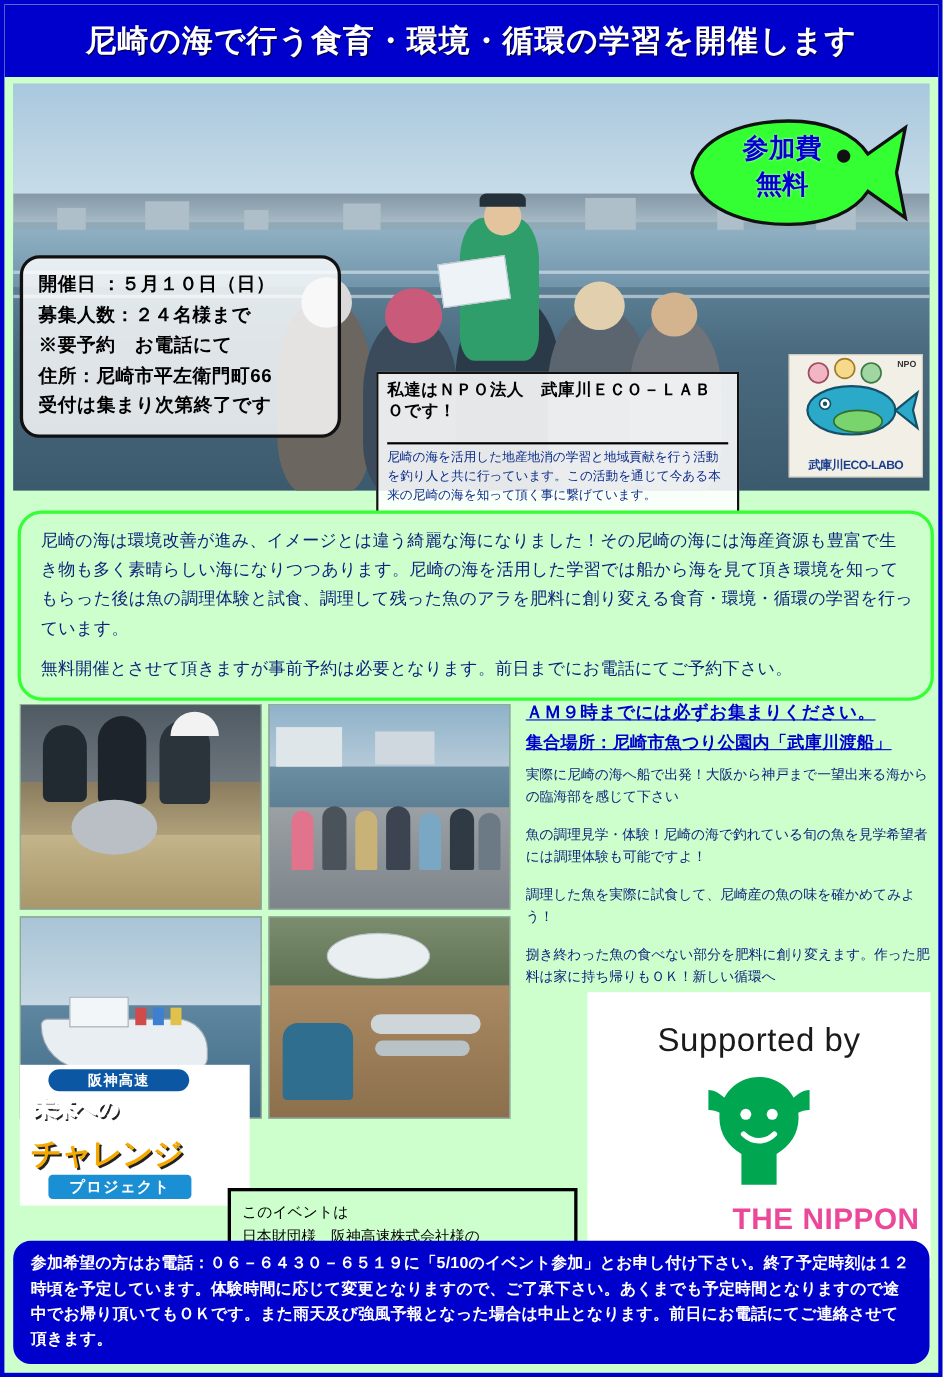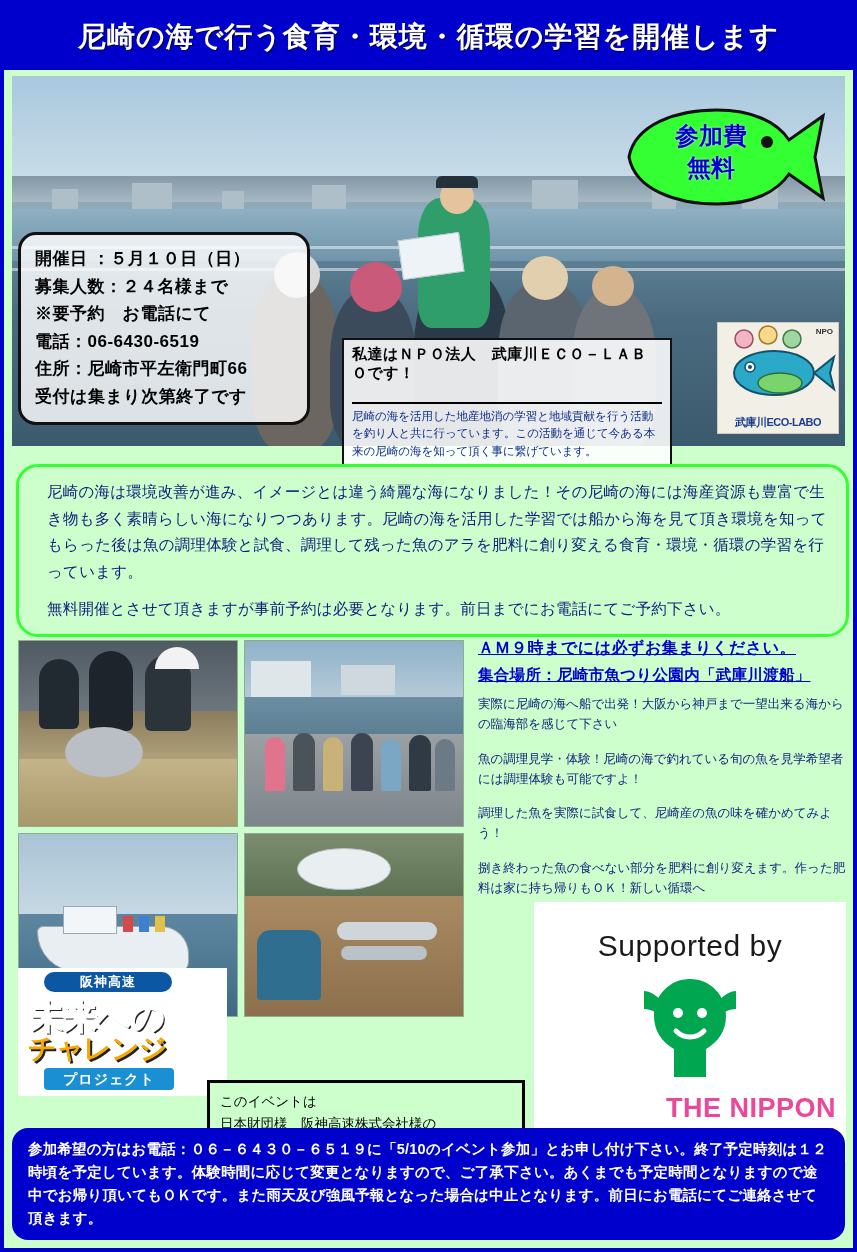--- a/index.html
+++ b/index.html
@@ -190,21 +190,21 @@
     left: 12px;
     top: 460px;
     width: 833px;
     padding: 12px 16px;
     box-sizing: border-box;
     background: #ccffcc;
     border: 3px solid #33ff33;
     border-radius: 22px;
   }
   .desc-box p {
-    margin: 0 0 10px 12px;
+    margin: 0 0 10px 2px;
     font-size: 15.5px;
     color: #0d1f7a;
     line-height: 1.72;
     letter-spacing: 0.2px;
   }
   .desc-box p:last-child { margin-bottom: 0; }
 
   
   .ph {
     position: absolute;
@@ -312,21 +312,21 @@
     font-size: 13px;
     font-weight: bold;
     text-align: center;
     line-height: 20px;
     letter-spacing: 1px;
   }
   .hs-mirai {
     position: absolute;
     left: 12px; top: 26px;
     width: 158px;
-    font-size: 34px;
+    font-size: 20px;
     font-weight: bold;
     color: #e8342a;
     -webkit-text-stroke: 2px #ffffff;
     text-shadow: 2px 2px 0 #222;
     letter-spacing: -1px;
   }
   .hs-challenge {
     position: absolute;
     left: 10px; top: 62px;
     width: 162px;
@@ -439,21 +439,20 @@
     <div class="fb-text">
       <div>参加費</div>
       <div>無料</div>
     </div>
   </div>
 
   <div class="info-box">
     <div class="line">開催日 ：５月１０日（日）</div>
     <div class="line">募集人数：２４名様まで</div>
     <div class="line">※要予約　お電話にて</div>
-    <div class="line">電話：06-6430-6519</div>
     <div class="line">住所：尼崎市平左衛門町66</div>
     <div class="line">受付は集まり次第終了です</div>
   </div>
 
   <div class="npo-box">
     <div class="npo-title">私達はＮＰＯ法人　武庫川ＥＣＯ－ＬＡＢＯです！</div>
     <div class="npo-body">尼崎の海を活用した地産地消の学習と地域貢献を行う活動を釣り人と共に行っています。この活動を通じて今ある本来の尼崎の海を知って頂く事に繋げています。</div>
   </div>
 
   <div class="ecolabo">

